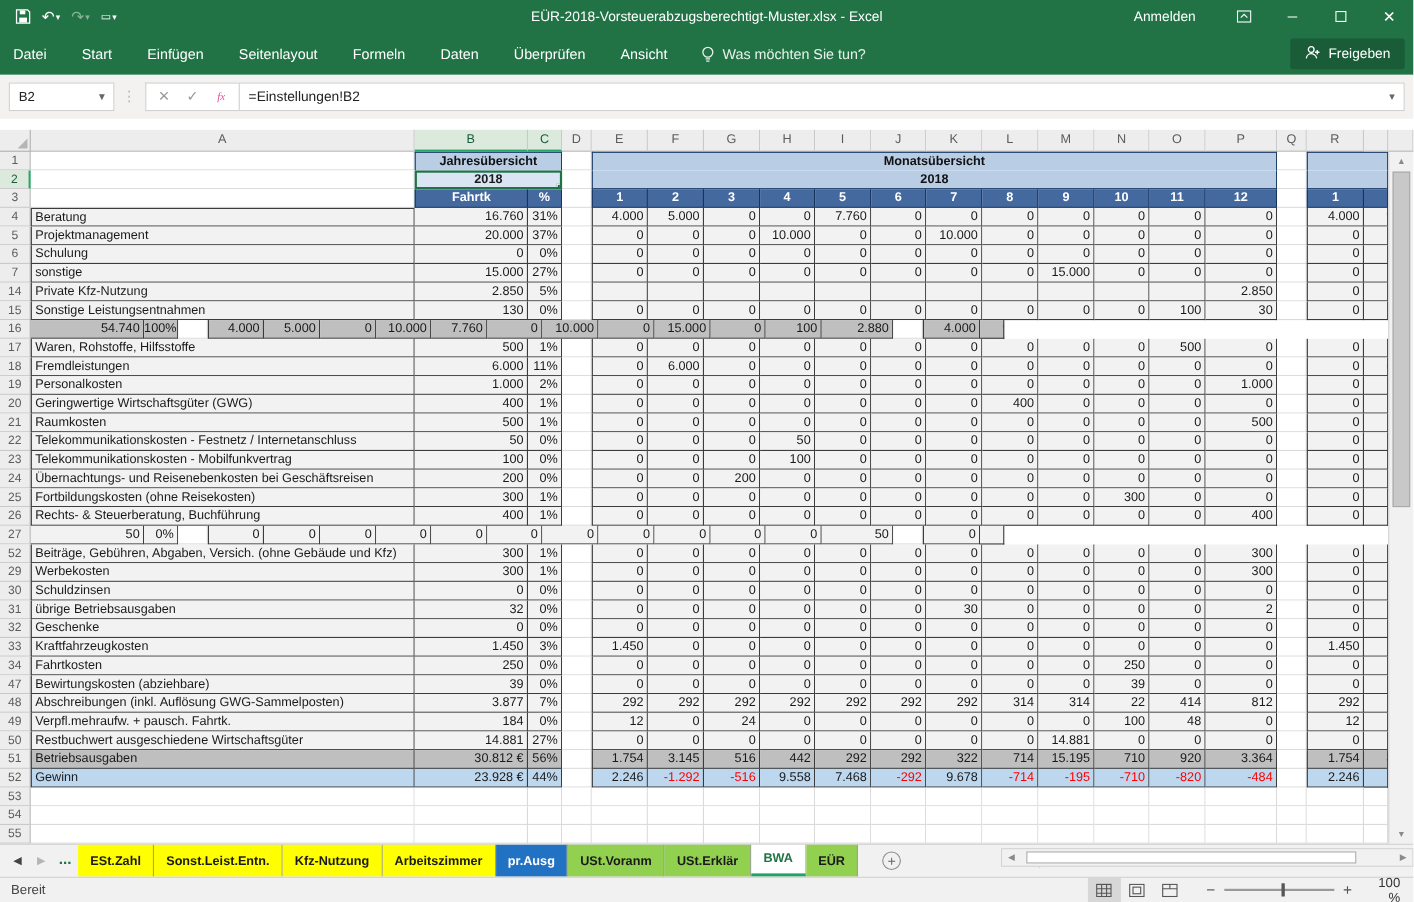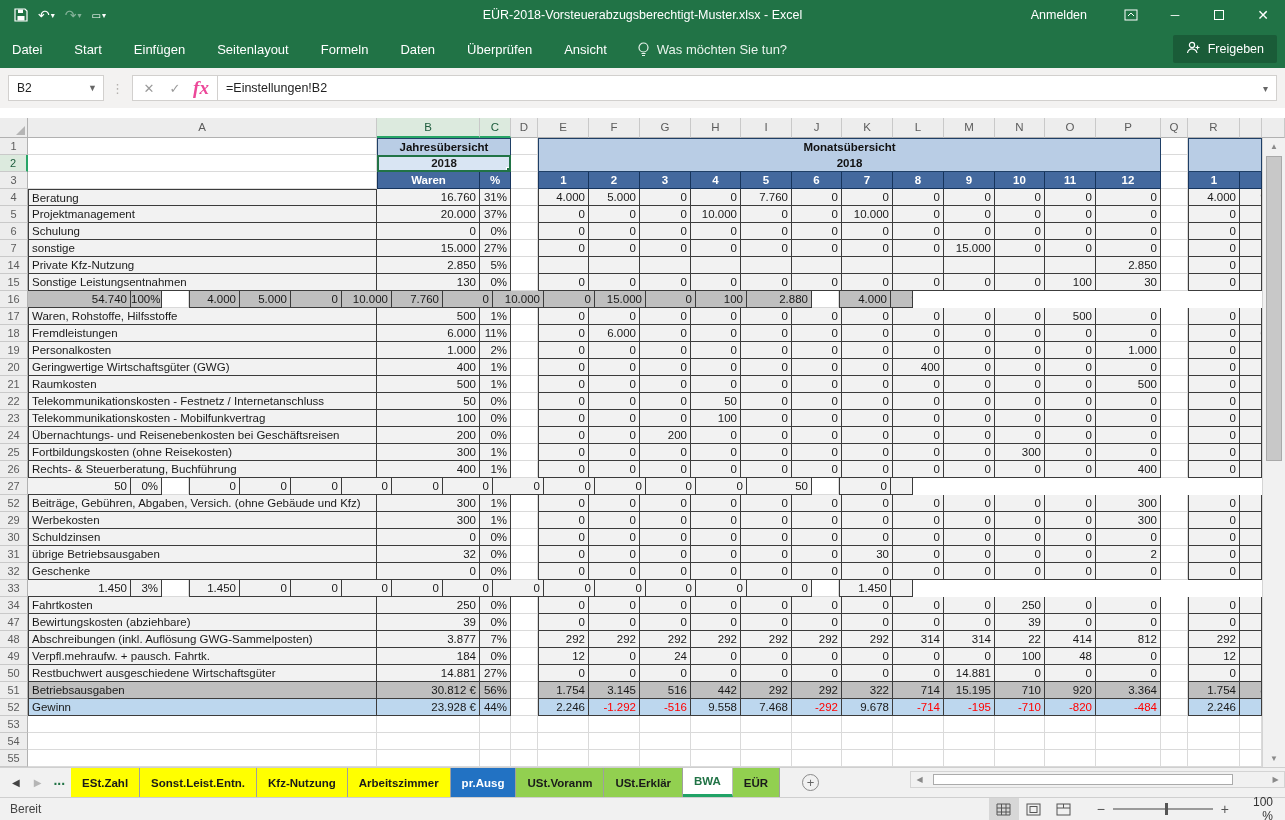--- a/index.html
+++ b/index.html
@@ -33,21 +33,21 @@
 
   
   .formularow { position:absolute; top:68px; left:0; right:0; height:40px; background:#f3f2f1;
     display:flex; align-items:center; }
   .namebox { width:96px; height:26px; background:#fff; border:1px solid #d2d0ce; margin-left:8px;
     display:flex; align-items:center; font-size:12px; color:#222; padding-left:8px; }
   .namebox .nb-caret { margin-left:auto; padding-right:6px; color:#666; font-size:9px; }
   .fsep { color:#b5b2af; font-size:13px; padding:0 7px; letter-spacing:1px; }
   .fbtns { display:flex; align-items:center; gap:2px; height:26px; background:#fff; border:1px solid #d2d0ce; border-right:none; padding:0 4px; }
   .fbtn { width:24px; text-align:center; font-size:13px; color:#9a9a9a; }
-  .fx { color:#ec4899; font-style:italic; font-weight:bold; font-family:"Liberation Serif",serif; font-size:19px; }
+  .fx { color:#ec4899; font-style:italic; font-weight:normal; font-family:"Liberation Serif",serif; font-size:10px; }
   .formulabox { flex:1; height:26px; background:#fff; border:1px solid #d2d0ce; margin-right:8px;
     display:flex; align-items:center; font-size:12.5px; color:#222; padding-left:8px; }
   .formulabox .expand { margin-left:auto; padding-right:8px; color:#666; font-size:10px; }
 
   
   #grid { position:absolute; top:118px; left:0; width:1285px; height:649px; background:#fff; }
   .r { display:flex; height:17px; }
   .hdr-row { height:20px; }
   .c { flex:none; overflow:hidden; white-space:nowrap; font-size:11.5px; line-height:16px; color:#1a1a1a; }
   .hdr { background:#ededed; border-right:1px solid #c9c9c9; border-bottom:1px solid #b1b1b1;
@@ -254,21 +254,21 @@
         <div class="c gc" style="width: 349px;"></div>
         <div class="c selcell" style="width: 134px;">2018<div class="handle"></div></div>
         <div class="c gc" style="width: 27px;"></div>
         <div class="c band bot bl" style="width: 623px;">2018</div>
         <div class="c gc" style="width: 27px;"></div>
         <div class="c band bot bl" style="width: 74px;"></div>
       </div>
       <div class="r">
         <div class="c rowhdr" style="width: 28px;">3</div>
         <div class="c gc" style="width: 349px;"></div>
-        <div class="c dk bl" style="width: 103px;">Waren</div>
+        <div class="c dk bl" style="width: 103px;">Fahrtk</div>
         <div class="c dk" style="width: 31px;">%</div>
         <div class="c gc" style="width: 27px;"></div>
         <div class="c dk bl" style="width: 51px;">1</div>
         <div class="c dk" style="width: 51px;">2</div>
         <div class="c dk" style="width: 51px;">3</div>
         <div class="c dk" style="width: 50px;">4</div>
         <div class="c dk" style="width: 51px;">5</div>
         <div class="c dk" style="width: 50px;">6</div>
         <div class="c dk" style="width: 51px;">7</div>
         <div class="c dk" style="width: 51px;">8</div>
@@ -827,20 +827,21 @@
         <div class="c tc num" style="width: 51px;">0</div>
         <div class="c tc num" style="width: 65px;">0</div>
         <div class="c gc" style="width: 27px;"></div>
         <div class="c tc num bl" style="width: 52px;">0</div>
         <div class="c tc sclip" style="width: 22px;">
           <div class="inner">0</div>
         </div>
       </div>
       <div class="r">
         <div class="c rowhdr" style="width: 28px;">33</div>
+        <div class="c tc bl lbl" style="width: 349px;">Kraftfahrzeugkosten</div>
         <div class="c tc num" style="width: 103px;">1.450</div>
         <div class="c tc num" style="width: 31px;">3%</div>
         <div class="c gc" style="width: 27px;"></div>
         <div class="c tc num bl" style="width: 51px;">1.450</div>
         <div class="c tc num" style="width: 51px;">0</div>
         <div class="c tc num" style="width: 51px;">0</div>
         <div class="c tc num" style="width: 50px;">0</div>
         <div class="c tc num" style="width: 51px;">0</div>
         <div class="c tc num" style="width: 50px;">0</div>
         <div class="c tc num" style="width: 51px;">0</div>

